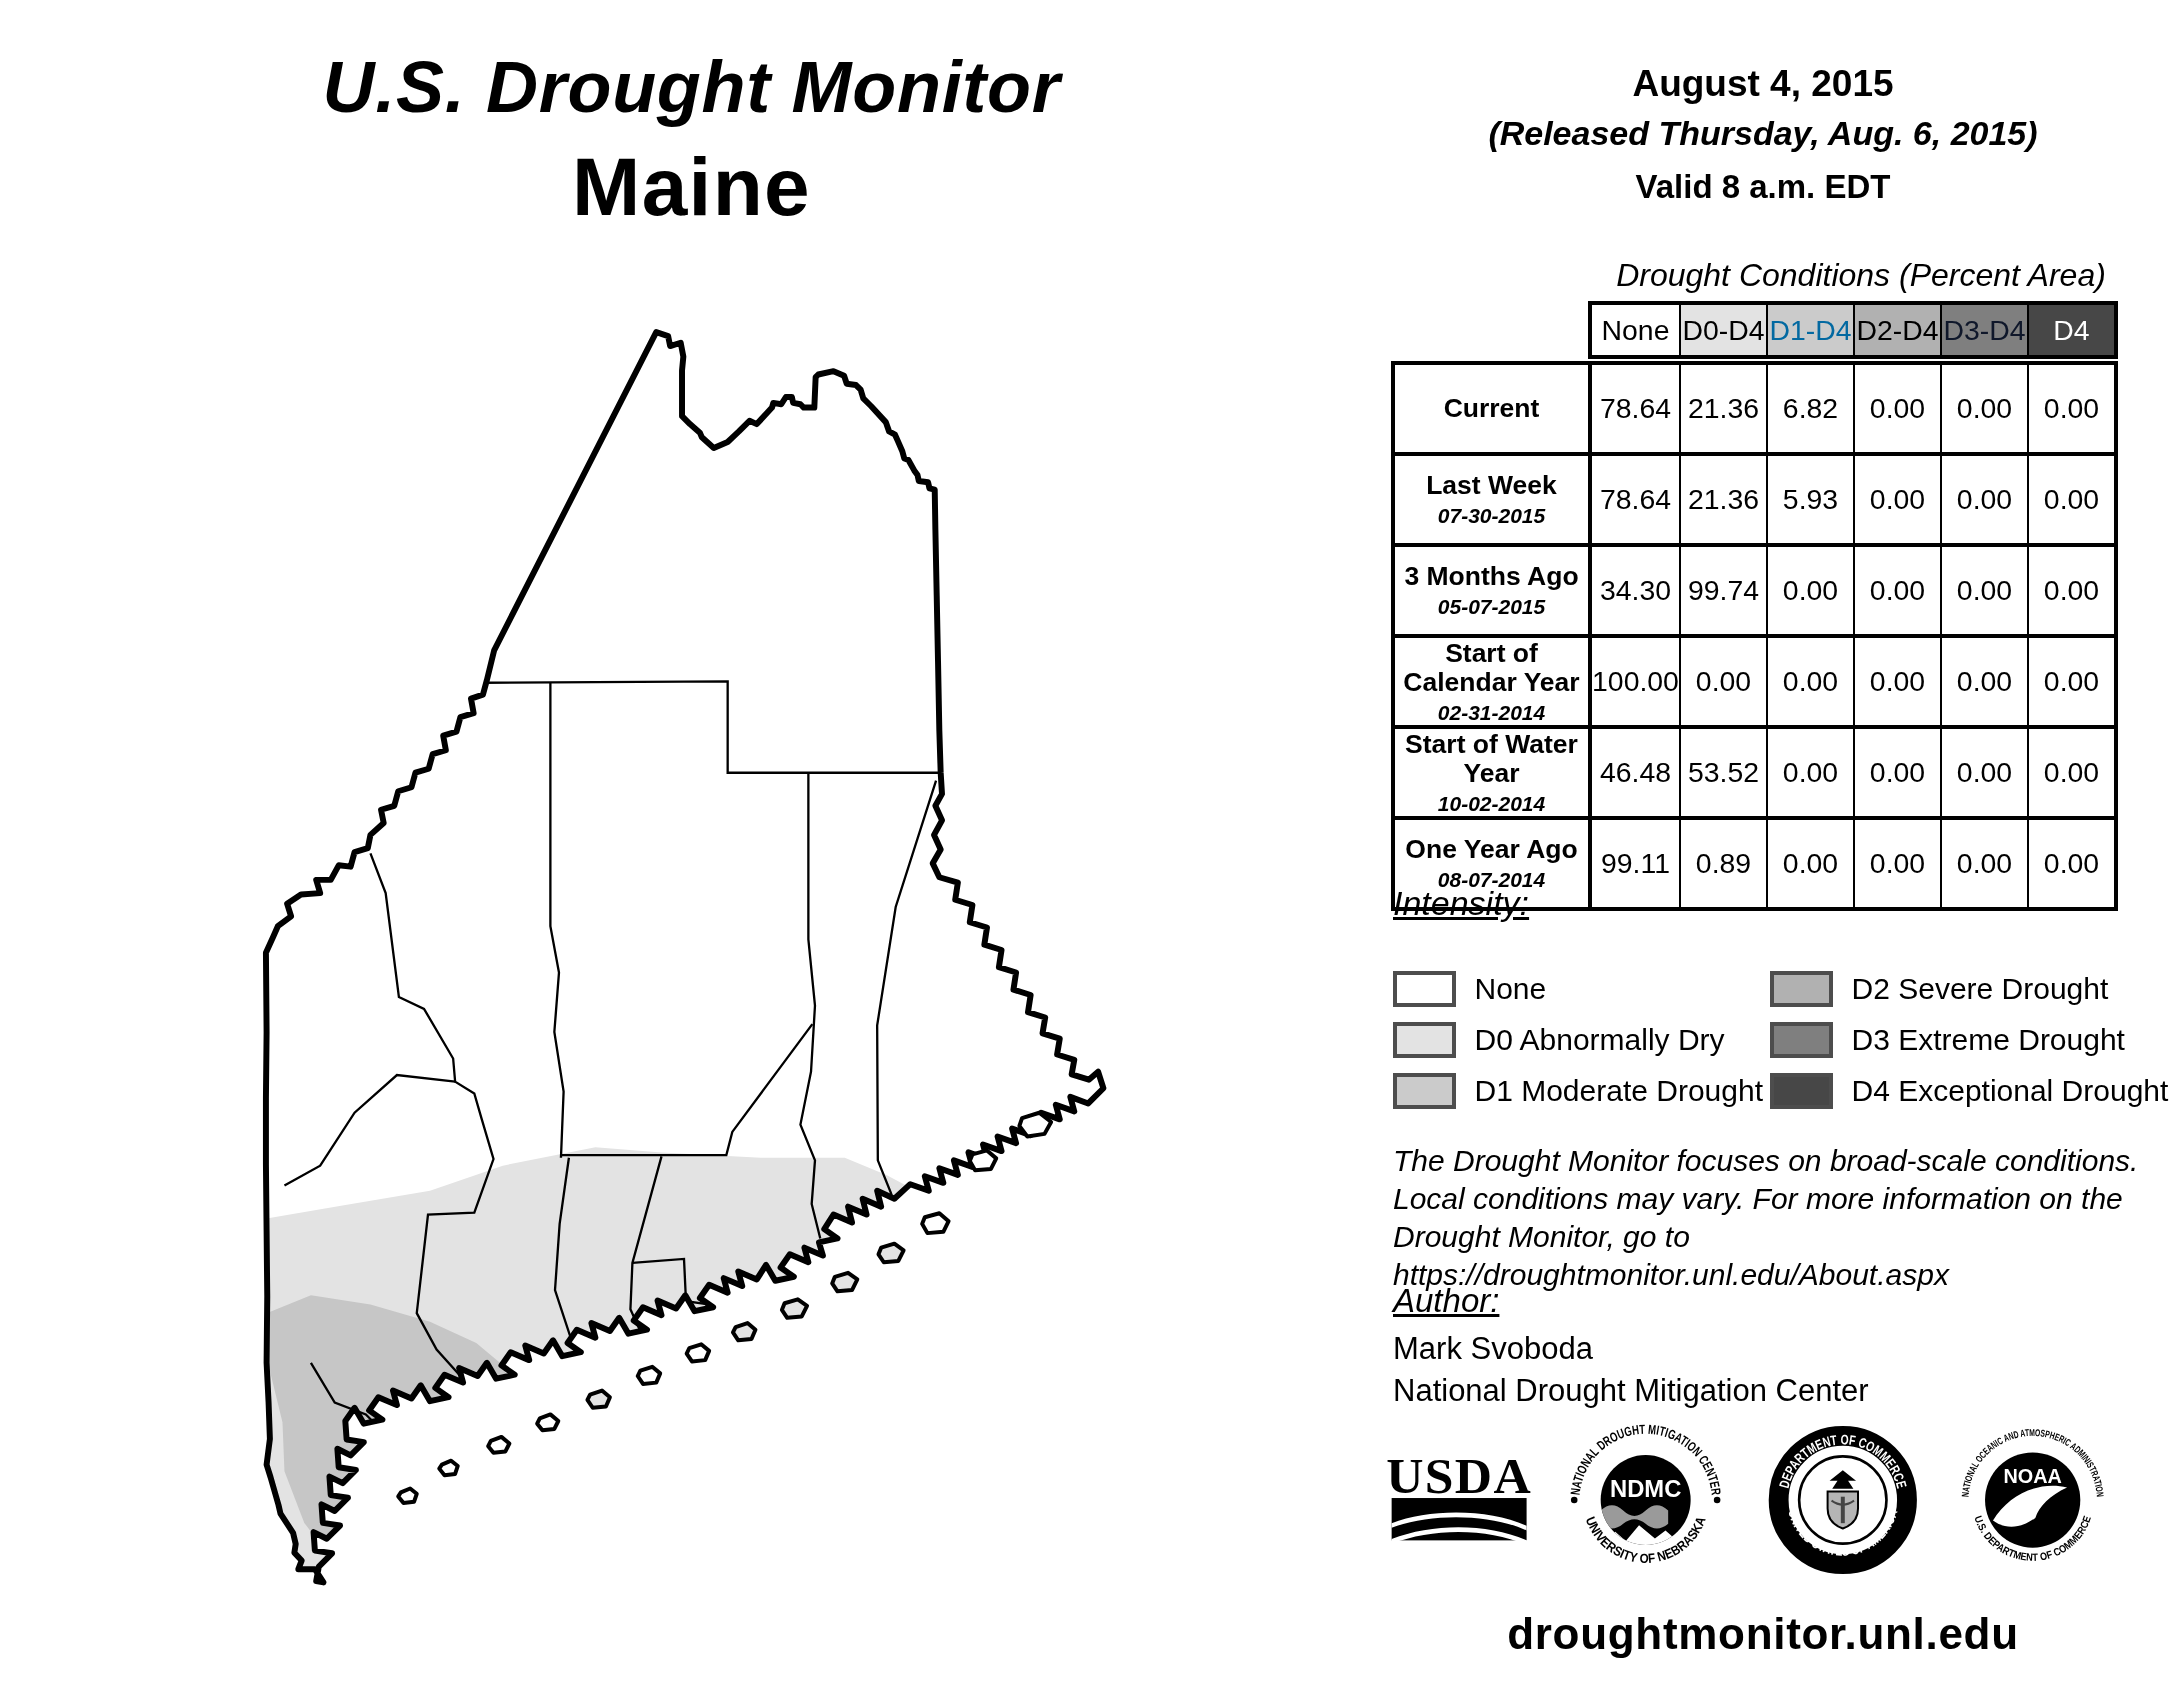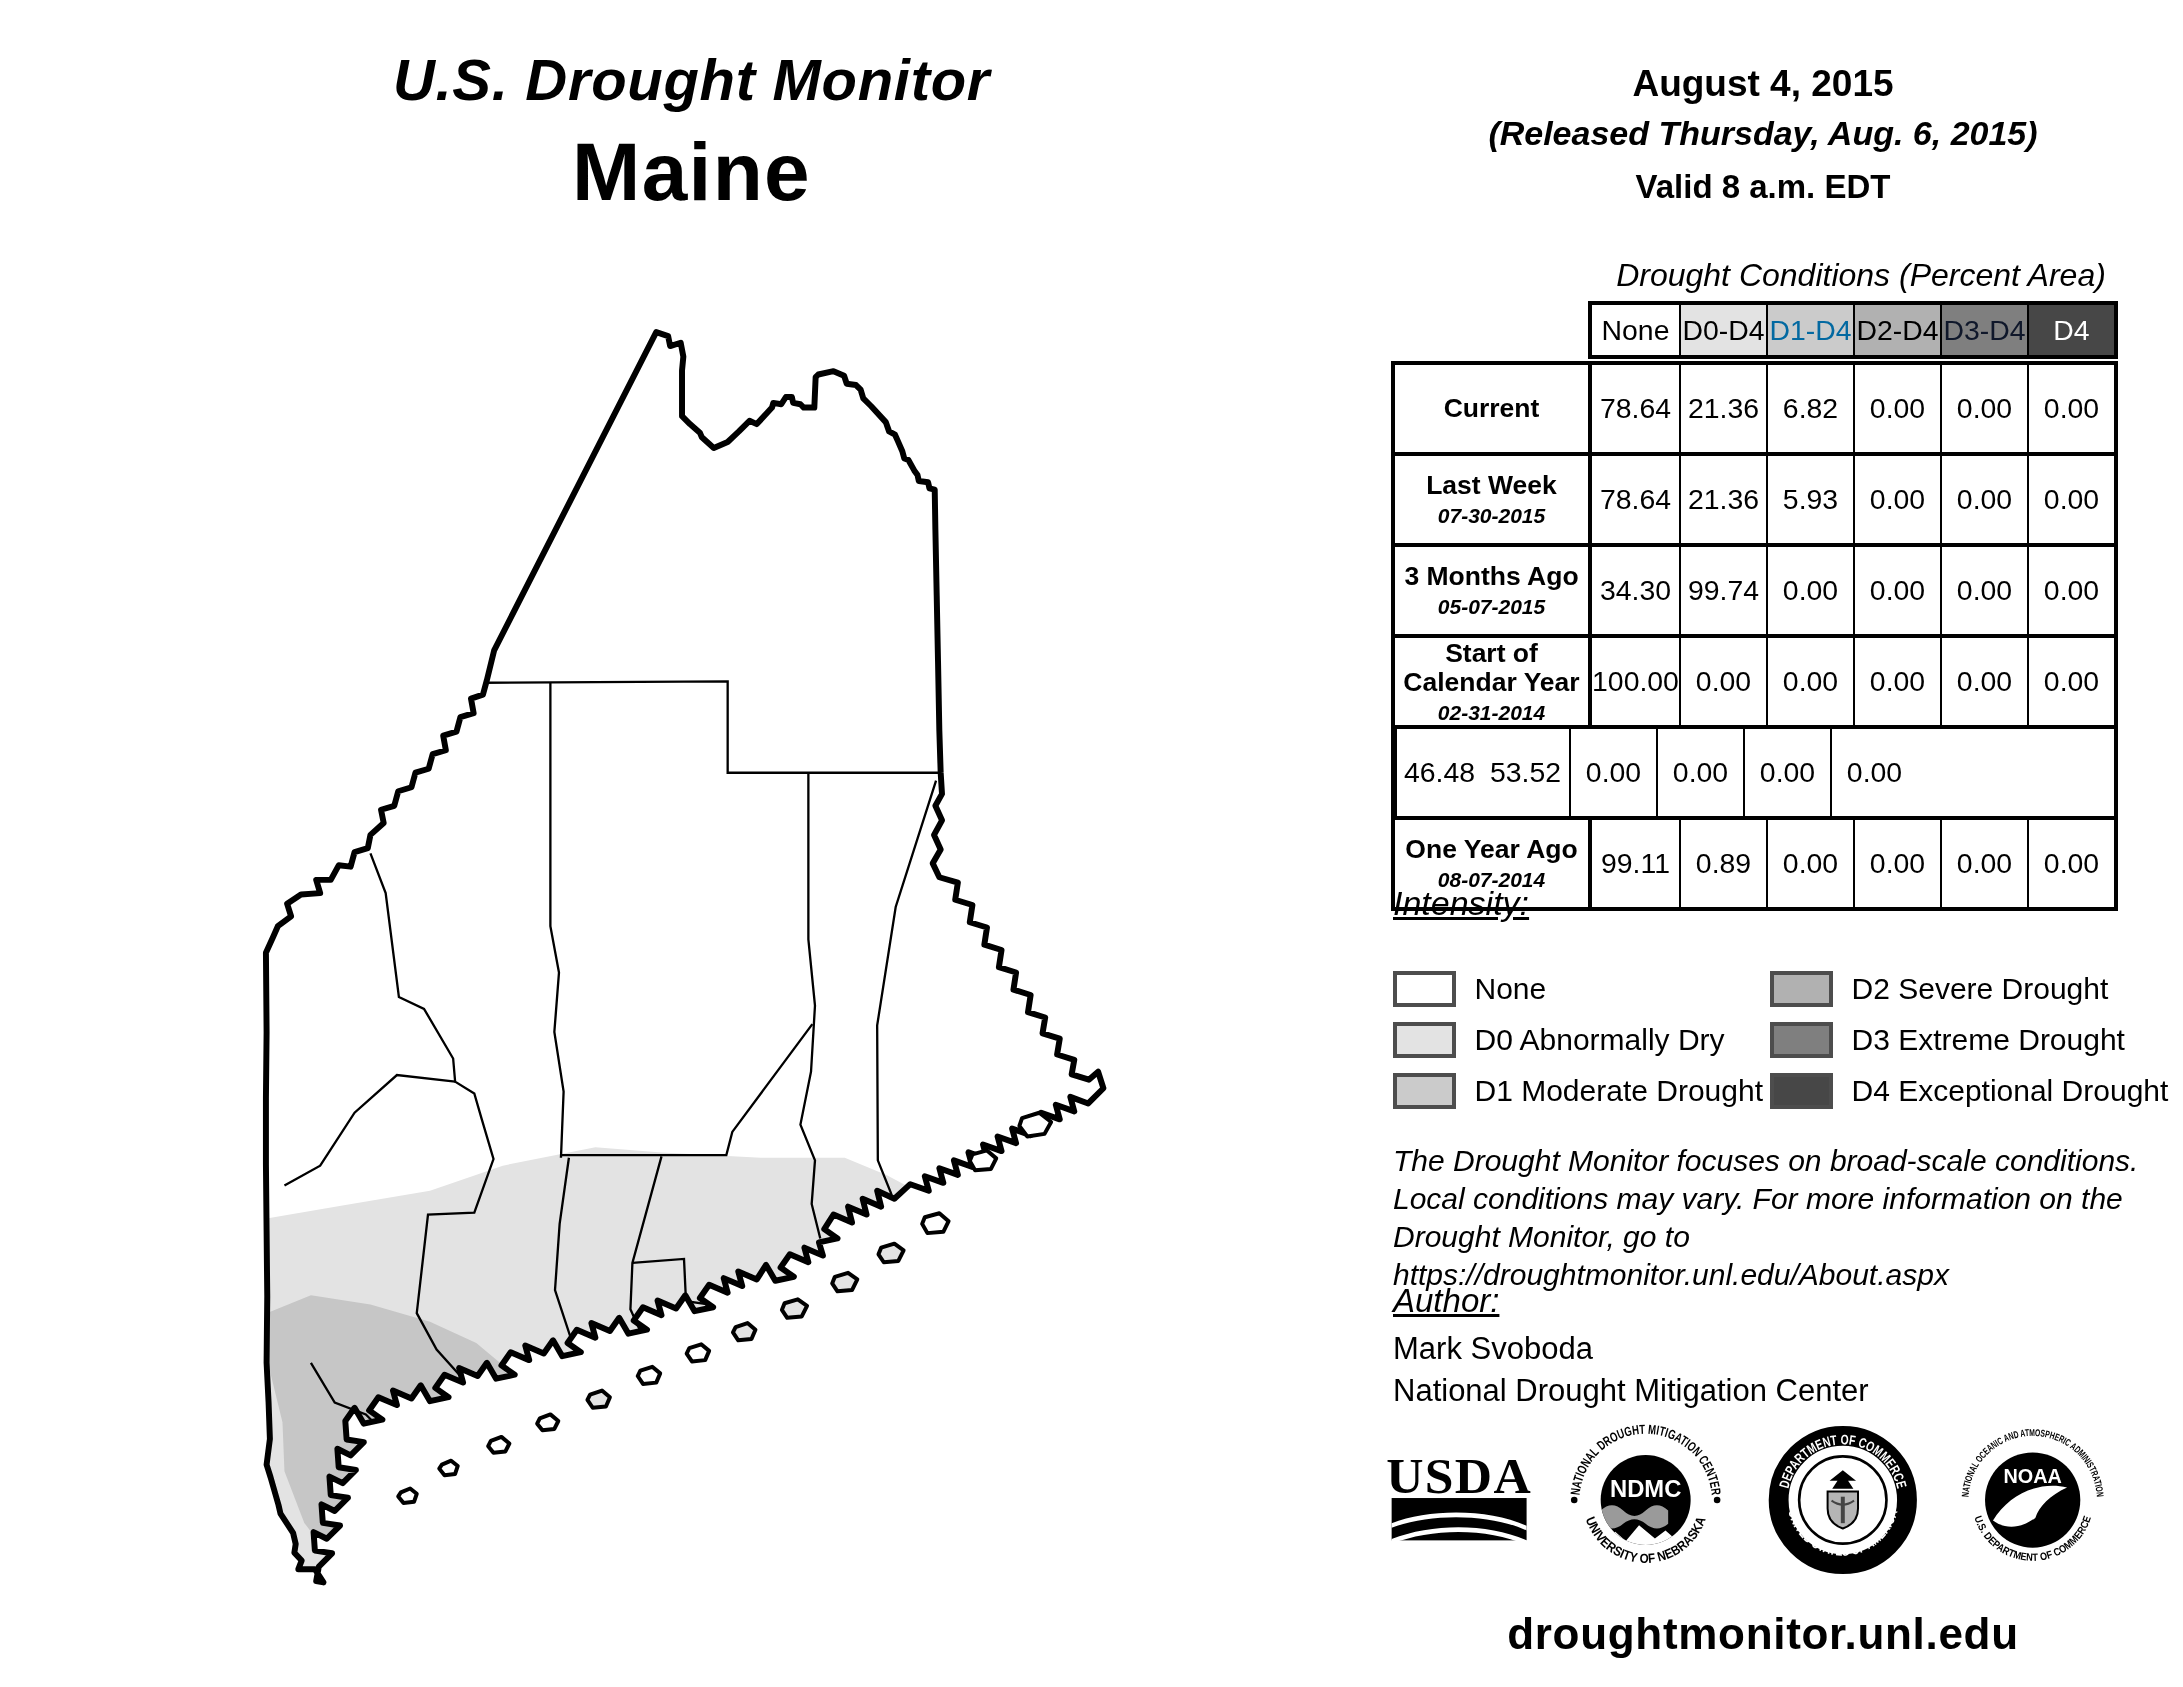--- a/index.html
+++ b/index.html
@@ -5,21 +5,21 @@
   * { box-sizing: border-box; margin: 0; padding: 0; }
   html,body { background:#ffffff; }
   body {
     width: 2183px; height: 1687px; position: relative;
     font-family: "Liberation Sans", sans-serif; color:#000;
     overflow: hidden;
   }
   .abs { position:absolute; }
   
   #title-block { left:0; top:46px; width:1383px; text-align:center; }
-  #title-line1 { font-size:58px; font-weight:bold; font-style:italic; letter-spacing:0.7px; }
+  #title-line1 { font-size:72px; font-weight:bold; font-style:italic; letter-spacing:0.7px; }
   #title-line2 { font-size:82px; font-weight:bold; margin-top:12px; letter-spacing:1.3px; }
   #date-block { left:1396px; top:63px; width:734px; text-align:center; }
   #date-main { font-size:37px; font-weight:bold; }
   #date-released { font-size:34px; font-weight:bold; font-style:italic; margin-top:9.3px; }
   #date-valid { font-size:33px; font-weight:bold; margin-top:14.6px; }
   
   #table-caption { left:1588px; top:257px; width:546px; text-align:center;
                    font-size:32px; font-style:italic; }
   #dm-header { left:1588px; top:301px; display:flex; border:4.6px solid #000; background:#fff; }
   #dm-header .th { width:87px; height:50px; display:flex; align-items:center; justify-content:center;
@@ -165,20 +165,24 @@
         <div class="tl-date">02-31-2014</div>
       </div>
       <div class="td">100.00</div>
       <div class="td">0.00</div>
       <div class="td">0.00</div>
       <div class="td">0.00</div>
       <div class="td">0.00</div>
       <div class="td">0.00</div>
     </div>
     <div class="tr">
+      <div class="tl">
+        <div class="tl-main">Start of Water Year</div>
+        <div class="tl-date">10-02-2014</div>
+      </div>
       <div class="td">46.48</div>
       <div class="td">53.52</div>
       <div class="td">0.00</div>
       <div class="td">0.00</div>
       <div class="td">0.00</div>
       <div class="td">0.00</div>
     </div>
     <div class="tr">
       <div class="tl">
         <div class="tl-main">One Year Ago</div>

